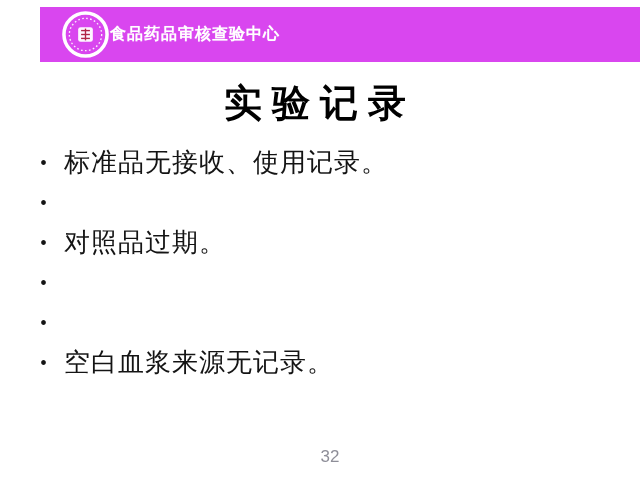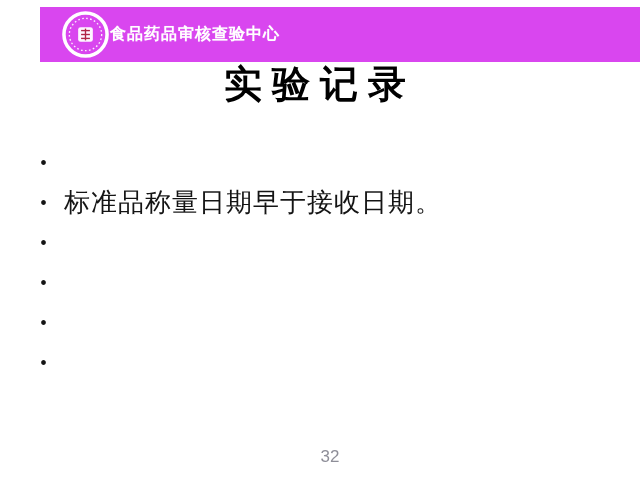--- a/index.html
+++ b/index.html
@@ -30,21 +30,21 @@
     font-family: "Liberation Sans", sans-serif;
     font-size: 16px;
     font-weight: bold;
     letter-spacing: 1px;
     text-shadow: 0 0 1px rgba(255,255,255,.4);
   }
 
   
   .slide-title {
     position: absolute;
-    top: 60px; left: 0;
+    top: 79px; left: 0;
     width: 100%;
     text-align: center;
     font-size: 38px;
     line-height: 48px;
     font-weight: 900;
     letter-spacing: 10px;
     color: #000000;
     font-family: "DejaVu Serif", "Liberation Serif", serif;
   }
 
@@ -98,32 +98,34 @@
     </g>
   </svg>
   <div class="org-name">食品药品审核查验中心</div>
 </div>
 
 <div class="slide-title">实验记录</div>
 
 <ul class="bullets">
   <li>
     <span class="dot">•</span>
+    <span>标准品无接收、使用记录。</span>
   </li>
   <li>
     <span class="dot">•</span>
-    <span>标准品称量日期早于接收日期。</span>
+  </li>
+  <li>
+    <span class="dot">•</span>
+    <span>对照品过期。</span>
   </li>
   <li>
     <span class="dot">•</span>
   </li>
   <li>
     <span class="dot">•</span>
   </li>
   <li>
     <span class="dot">•</span>
-  </li>
-  <li>
-    <span class="dot">•</span>
+    <span>空白血浆来源无记录。</span>
   </li>
 </ul>
 
 <div class="page-number">32</div>
 
 </body></html>

